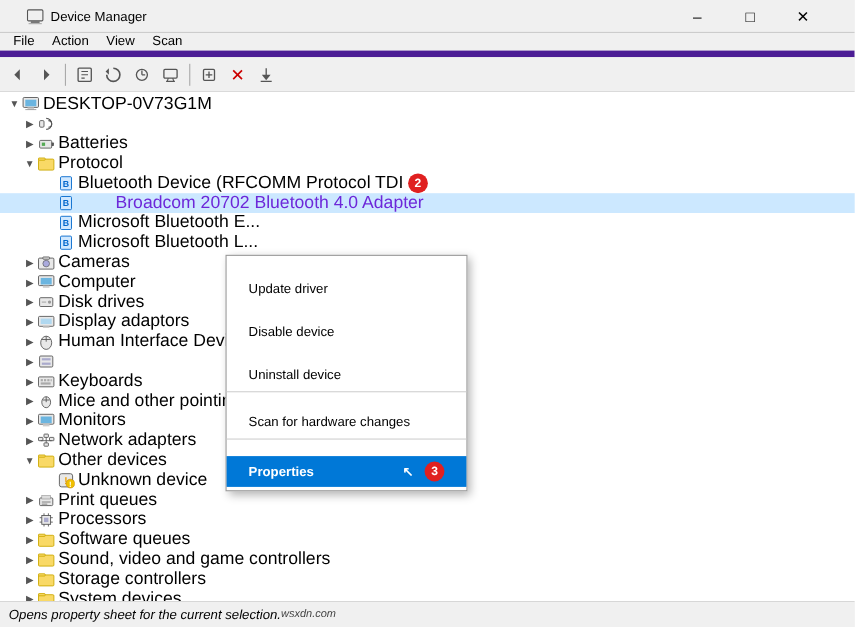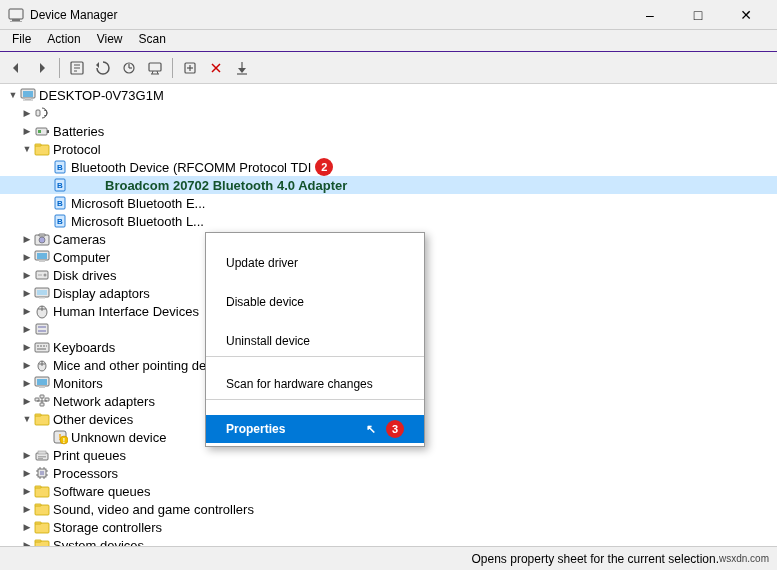--- a/index.html
+++ b/index.html
@@ -11,21 +11,21 @@
       height: 570px;
       overflow: hidden;
     }
 
     
     .title-bar {
       background: #f0f0f0;
       height: 30px;
       display: flex;
       align-items: center;
-      padding: 0 8px;
+      padding: 0 24px;
       border-bottom: 1px solid #ccc;
       user-select: none;
     }
     .title-bar-icon {
       width: 16px;
       height: 16px;
       margin-right: 6px;
     }
     .title-bar-title {
       flex: 1;
@@ -47,23 +47,23 @@
       color: #000;
       background: transparent;
       border: none;
     }
 
     
     .menu-bar {
       background: #f0f0f0;
       height: 22px;
       display: flex;
-      align-items: flex-start;
+      align-items: flex-end;
       padding: 0 4px;
-      border-bottom: 1px solid #4c1d95;
+      border-bottom: 6px solid #4c1d95;
     }
     .menu-item {
       padding: 2px 8px;
       cursor: pointer;
       font-size: 12px;
     }
 
     
     .toolbar {
       background: #f0f0f0;
@@ -134,21 +134,21 @@
     .item-icon {
       width: 16px;
       height: 16px;
       margin-right: 3px;
       display: inline-flex;
       align-items: center;
       justify-content: center;
       flex-shrink: 0;
     }
     .item-label {
-      font-size: 13px;
+      font-size: 16px;
     }
 
     
     .context-menu {
       position: absolute;
       left: 205px;
       top: 148px;
       width: 220px;
       background: #fff;
       border: 1px solid #999;
@@ -188,21 +188,22 @@
 
     
     .status-bar {
       height: 24px;
       background: #f0f0f0;
       border-top: 1px solid #ccc;
       display: flex;
       align-items: center;
       padding: 0 8px;
       font-size: 12px;
-      justify-content: flex-end;
+      justify-content: flex-start;
+      font-style: italic;
     }
     .status-right {
       font-size: 10px;
       color: #444;
     }
 
     
     .tree-panel::-webkit-scrollbar { width: 14px; }
     .tree-panel::-webkit-scrollbar-track { background: #f0f0f0; }
     .tree-panel::-webkit-scrollbar-thumb { background: #c0c0c0; border: 3px solid #f0f0f0; border-radius: 4px; }
@@ -365,21 +366,21 @@
 
     <div class="tree-item highlighted">
       <span class="indent" style="width:36px"></span>
       <span class="expand-icon" style="width:14px"></span>
       <span class="item-icon">
         <svg width="16" height="16" viewBox="0 0 16 16">
           <rect x="3" y="2" width="10" height="12" rx="1" fill="#d0e8ff" stroke="#0066cc" stroke-width="0.8"></rect>
           <text x="8" y="11" text-anchor="middle" font-size="8" fill="#0066cc" font-weight="bold">B</text>
         </svg>
       </span>
-      <span class="item-label" style="color:#14532d; font-weight:bold;padding-left:34px;">Broadcom 20702 Bluetooth 4.0 Adapter</span>
+      <span class="item-label" style="color:#6d28d9; font-weight:normal;padding-left:34px;">Broadcom 20702 Bluetooth 4.0 Adapter</span>
     </div>
 
     <div class="tree-item">
       <span class="indent" style="width:36px"></span>
       <span class="expand-icon" style="width:14px"></span>
       <span class="item-icon">
         <svg width="16" height="16" viewBox="0 0 16 16">
           <rect x="3" y="2" width="10" height="12" rx="1" fill="#d0e8ff" stroke="#0066cc" stroke-width="0.8"></rect>
           <text x="8" y="11" text-anchor="middle" font-size="8" fill="#0066cc" font-weight="bold">B</text>
         </svg>

